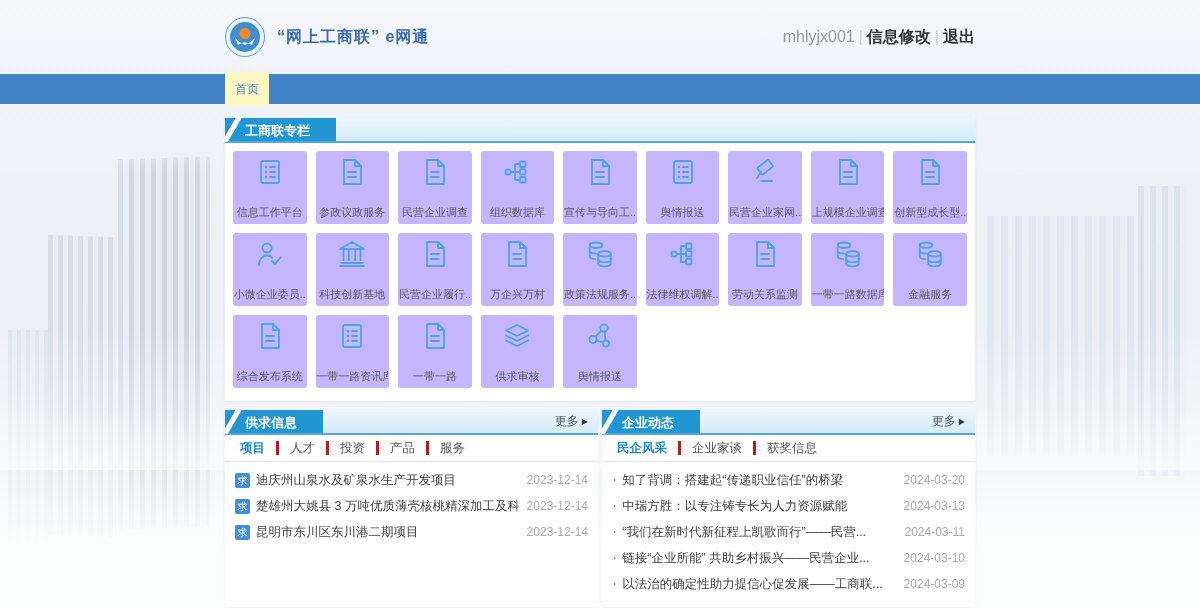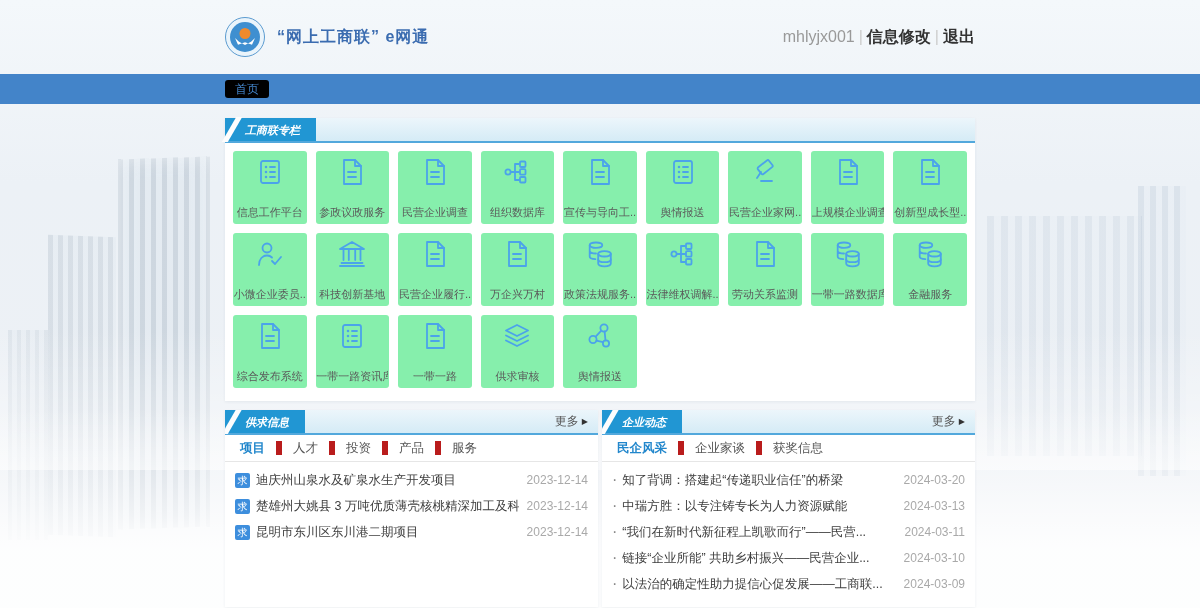--- a/index.html
+++ b/index.html
@@ -44,50 +44,50 @@
     width:20px; height:7px; background:#fff;
     clip-path:polygon(0 0, 20% 55%, 50% 100%, 80% 55%, 100% 0, 85% 95%, 50% 60%, 15% 95%); }
   .site-title { font-size:16px; font-weight:bold; color:#3b6cb0; letter-spacing:1px; }
   .user-area { margin-left:auto; display:flex; align-items:center; gap:4px; font-size:16px; }
   .username { color:#999; }
   .sep { color:#ccc; }
   .user-link { color:#333; font-weight:bold; cursor:pointer; }
 
   .navbar { height:30px; background:#4384c9; }
   .navbar .container { height:100%; display:flex; align-items:center; }
-  .home-btn { background:#000000; color:#4384c9; font-size:12px; line-height:18px;
-    padding:0 10px; border:none; border-radius:3px; height:18px; cursor:pointer; }
+  .home-btn { background:#fef9c3; color:#4384c9; font-size:12px; line-height:18px;
+    padding:0 10px; border:none; border-radius:3px; height:34px; cursor:pointer; }
 
   .panel { background:#fff; box-shadow:0 1px 3px rgba(30,60,90,.07); }
   .main-panel { margin-top:14px; }
   .panel-head { height:25px; display:flex; align-items:stretch;
     background:linear-gradient(180deg,#ecf6fb,#d5ebf6);
     border-bottom:2px solid #52a8dc; }
-  .panel-tab { position:relative; background:#2196d3; color:#fff; font-size:11px;
-    font-weight:bold; line-height:25px; padding:0 16px 0 20px;font-style:italic; }
+  .panel-tab { position:relative; background:#2196d3; color:#fff; font-size:13px;
+    font-weight:bold; line-height:25px; padding:0 26px 0 20px; }
   .panel-tab::after { content:""; position:absolute; left:4px; top:-1px; bottom:-1px;
     width:6px; background:#fdfdfd; transform:skewX(-30deg); }
   .more-link { margin-left:auto; display:flex; align-items:center; gap:3px;
     padding-right:10px; font-size:12px; color:#555; cursor:pointer; }
   .more-arrow { font-size:8px; color:#333; }
 
   .app-grid { display:grid; grid-template-columns:repeat(9,1fr); gap:9px; padding:8px 8px 13px; }
-  .app-item { background:#86efac; border-radius:3px; height:73px; display:flex;
+  .app-item { background:#c4b5fd; border-radius:3px; height:73px; display:flex;
     flex-direction:column; align-items:center; justify-content:center; gap:17px; cursor:pointer; }
   .app-icon { width:32px; height:32px; display:flex; align-items:center; justify-content:center; }
   .app-icon svg { width:32px; height:32px; stroke:#4ba3ea; stroke-width:1.8;
     fill:none; stroke-linecap:round; stroke-linejoin:round; }
   .app-label { font-size:11px; color:#5a5a5a; white-space:nowrap; overflow:hidden; max-width:72px; }
 
   .bottom-row { display:flex; gap:4px; margin-top:9px; }
   .bottom-panel { flex:1; height:197px; overflow:hidden; }
   .tab-row { display:flex; align-items:center; height:27px; border-bottom:1px solid #e6e6e6;
     padding-left:4px; }
   .list-tab { font-size:12.5px; color:#555; padding:0 11px; line-height:14px;
-    border-right:6px solid #b91c1c; cursor:pointer; white-space:nowrap; }
+    border-right:3px solid #b91c1c; cursor:pointer; white-space:nowrap; }
   .list-tab:last-child { border-right:none; }
   .list-tab.active { color:#2287cc; font-weight:bold; }
   .list-body { padding:5px 10px 0 10px; }
   .list-row { display:flex; align-items:center; height:26px; cursor:pointer; }
   .demand-badge { flex:0 0 auto; width:15px; height:15px; background:#3d8edd; color:#fff;
     font-size:10px; line-height:15px; text-align:center; border-radius:2px; margin-right:6px; }
   .bullet { color:#888; margin-right:5px; }
   .row-text { flex:1; font-size:12.5px; color:#3d3d3d; white-space:nowrap; overflow:hidden; }
   .row-date { margin-left:8px; font-size:12px; color:#a9a9a9; flex:0 0 auto; }
 </style>

